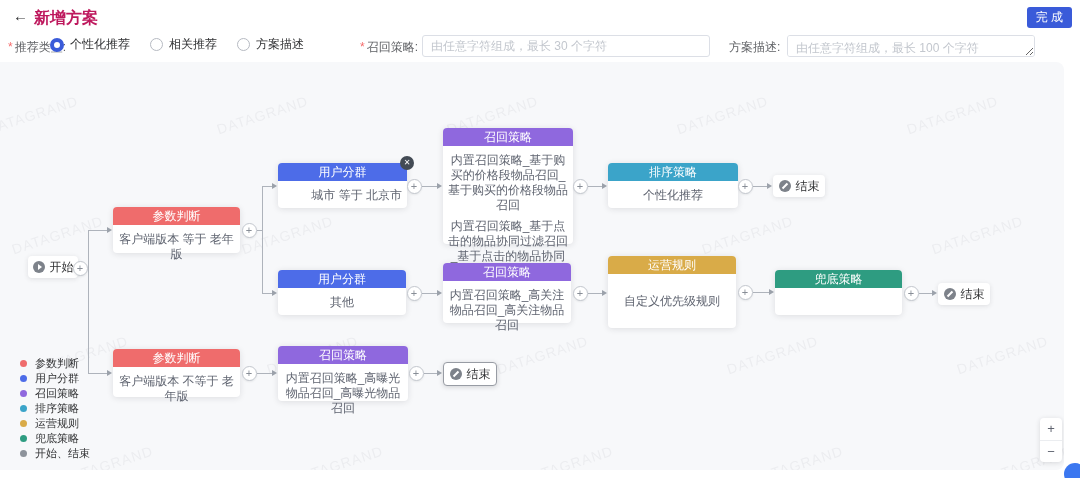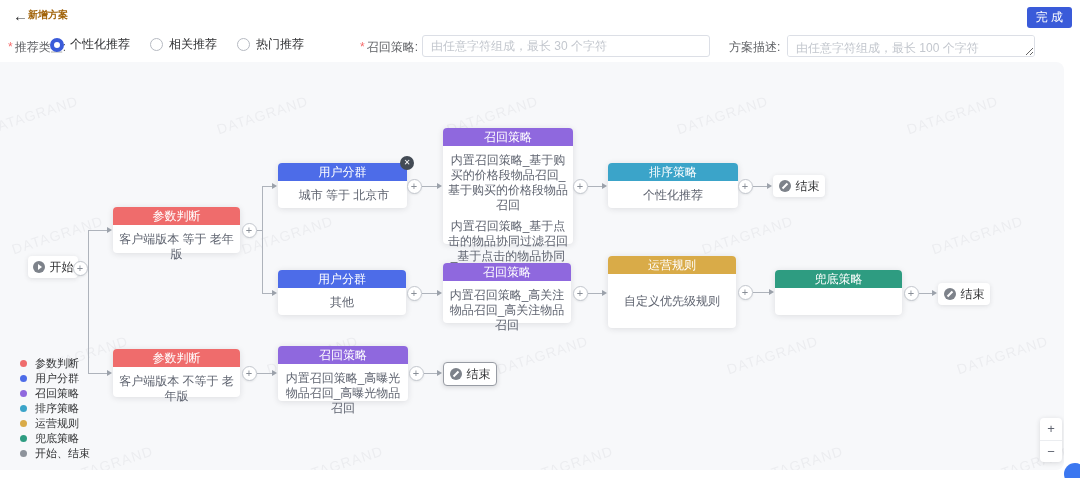--- a/index.html
+++ b/index.html
@@ -3,21 +3,21 @@
 <meta charset="utf-8">
 <style>
   * { margin:0; padding:0; box-sizing:border-box; }
   html,body { width:1080px; height:478px; overflow:hidden; background:#fff;
     font-family:"Liberation Sans","DejaVu Sans",sans-serif; }
   .page { position:relative; width:1080px; height:478px; }
 
   
   .topbar { position:absolute; left:0; top:0; width:1080px; height:30px; }
   .back { position:absolute; left:13px; top:7px; font-size:15px; color:#303133; cursor:pointer; }
-  .page-title { position:absolute; left:28px; top:8px; font-size:10px; font-weight:700; color:#a16207; }
+  .page-title { position:absolute; left:34px; top:8px; font-size:16px; font-weight:700; color:#be185d; }
   .done-btn { position:absolute; right:8px; top:7px; height:21px; padding:0 9px;
     background:#3a5bd9; color:#fff; font-size:12px; line-height:21px; border-radius:3px; cursor:pointer; }
 
   
   .formrow { position:absolute; left:0; top:30px; width:1080px; height:32px; font-size:12px; color:#606266; }
   .req { color:#f56c6c; margin-right:2px; }
   .f-label { position:absolute; top:9px; }
   .radio-group { position:absolute; left:50px; top:6px; display:flex; gap:20px;font-family:Liberation Serif, serif; }
   .radio { display:flex; align-items:center; gap:6px; cursor:pointer; color:#303133; }
   .radio .dot { width:13px; height:13px; border-radius:50%; border:1px solid #b6bac2; background:#fff; }
@@ -40,21 +40,21 @@
     border-top:3.5px solid transparent; border-bottom:3.5px solid transparent; border-left:5px solid #9da3ac; }
 
   
   .node { position:absolute; background:#fff; border-radius:4px;
     box-shadow:0 1px 6px rgba(31,35,41,0.12); cursor:pointer; }
   .node-header { height:18px; line-height:18px; border-radius:4px 4px 0 0;
     color:#fff; font-size:12px; text-align:center; }
   .node-body { display:flex; flex-direction:column; justify-content:center;
     padding:4px 5px; font-size:12px; line-height:15px; color:#5f6470; text-align:center;
     min-height:calc(100% - 18px); }
-  .node-body.left { text-align:center; padding-left:8px; }
+  .node-body.left { text-align:right; padding-left:8px; }
   .node-body .para { margin:3px 0; }
   .close-btn { position:absolute; top:-7px; right:-7px; width:14px; height:14px; border-radius:50%;
     background:#434b55; color:#fff; font-size:8px; line-height:14px; text-align:center; cursor:pointer; }
 
   .pill { position:absolute; background:#fff; border-radius:4px; box-shadow:0 1px 5px rgba(31,35,41,0.12);
     display:flex; align-items:center; justify-content:center; gap:5px; font-size:12px; color:#303133; cursor:pointer; }
   .pill.bordered { border:1px solid #989ca4; box-shadow:0 1px 5px rgba(31,35,41,0.18); }
   .pill-icon { width:12px; height:12px; border-radius:50%; background:#7d828a; position:relative; flex:none; }
   .pill-icon::after { content:''; position:absolute; left:50%; top:50%; transform:translate(-50%,-50%); }
   .pill-icon.play::after { width:0; height:0; border-top:3px solid transparent; border-bottom:3px solid transparent;
@@ -97,21 +97,21 @@
       <span class="radio checked">
         <span class="dot"></span>
         <span>个性化推荐</span>
       </span>
       <span class="radio">
         <span class="dot"></span>
         <span>相关推荐</span>
       </span>
       <span class="radio">
         <span class="dot"></span>
-        <span>热门推荐</span>
+        <span>方案描述</span>
       </span>
     </div>
     <span class="f-label" style="left:360px;"><span class="req">*</span><span>召回策略:</span></span>
     <input class="txt-input" style="left: 422px; top: 5px; width: 288px;" placeholder="由任意字符组成，最长 30 个字符">
     <span class="f-label" style="left:729px;text-align:center;"><span>方案描述:</span></span>
     <textarea class="txt-input" style="left: 787px; top: 5px; width: 248px; height: 22px;" placeholder="由任意字符组成，最长 100 个字符"></textarea>
   </div>
 
   <div class="canvas">
     <div id="wm-layer">

